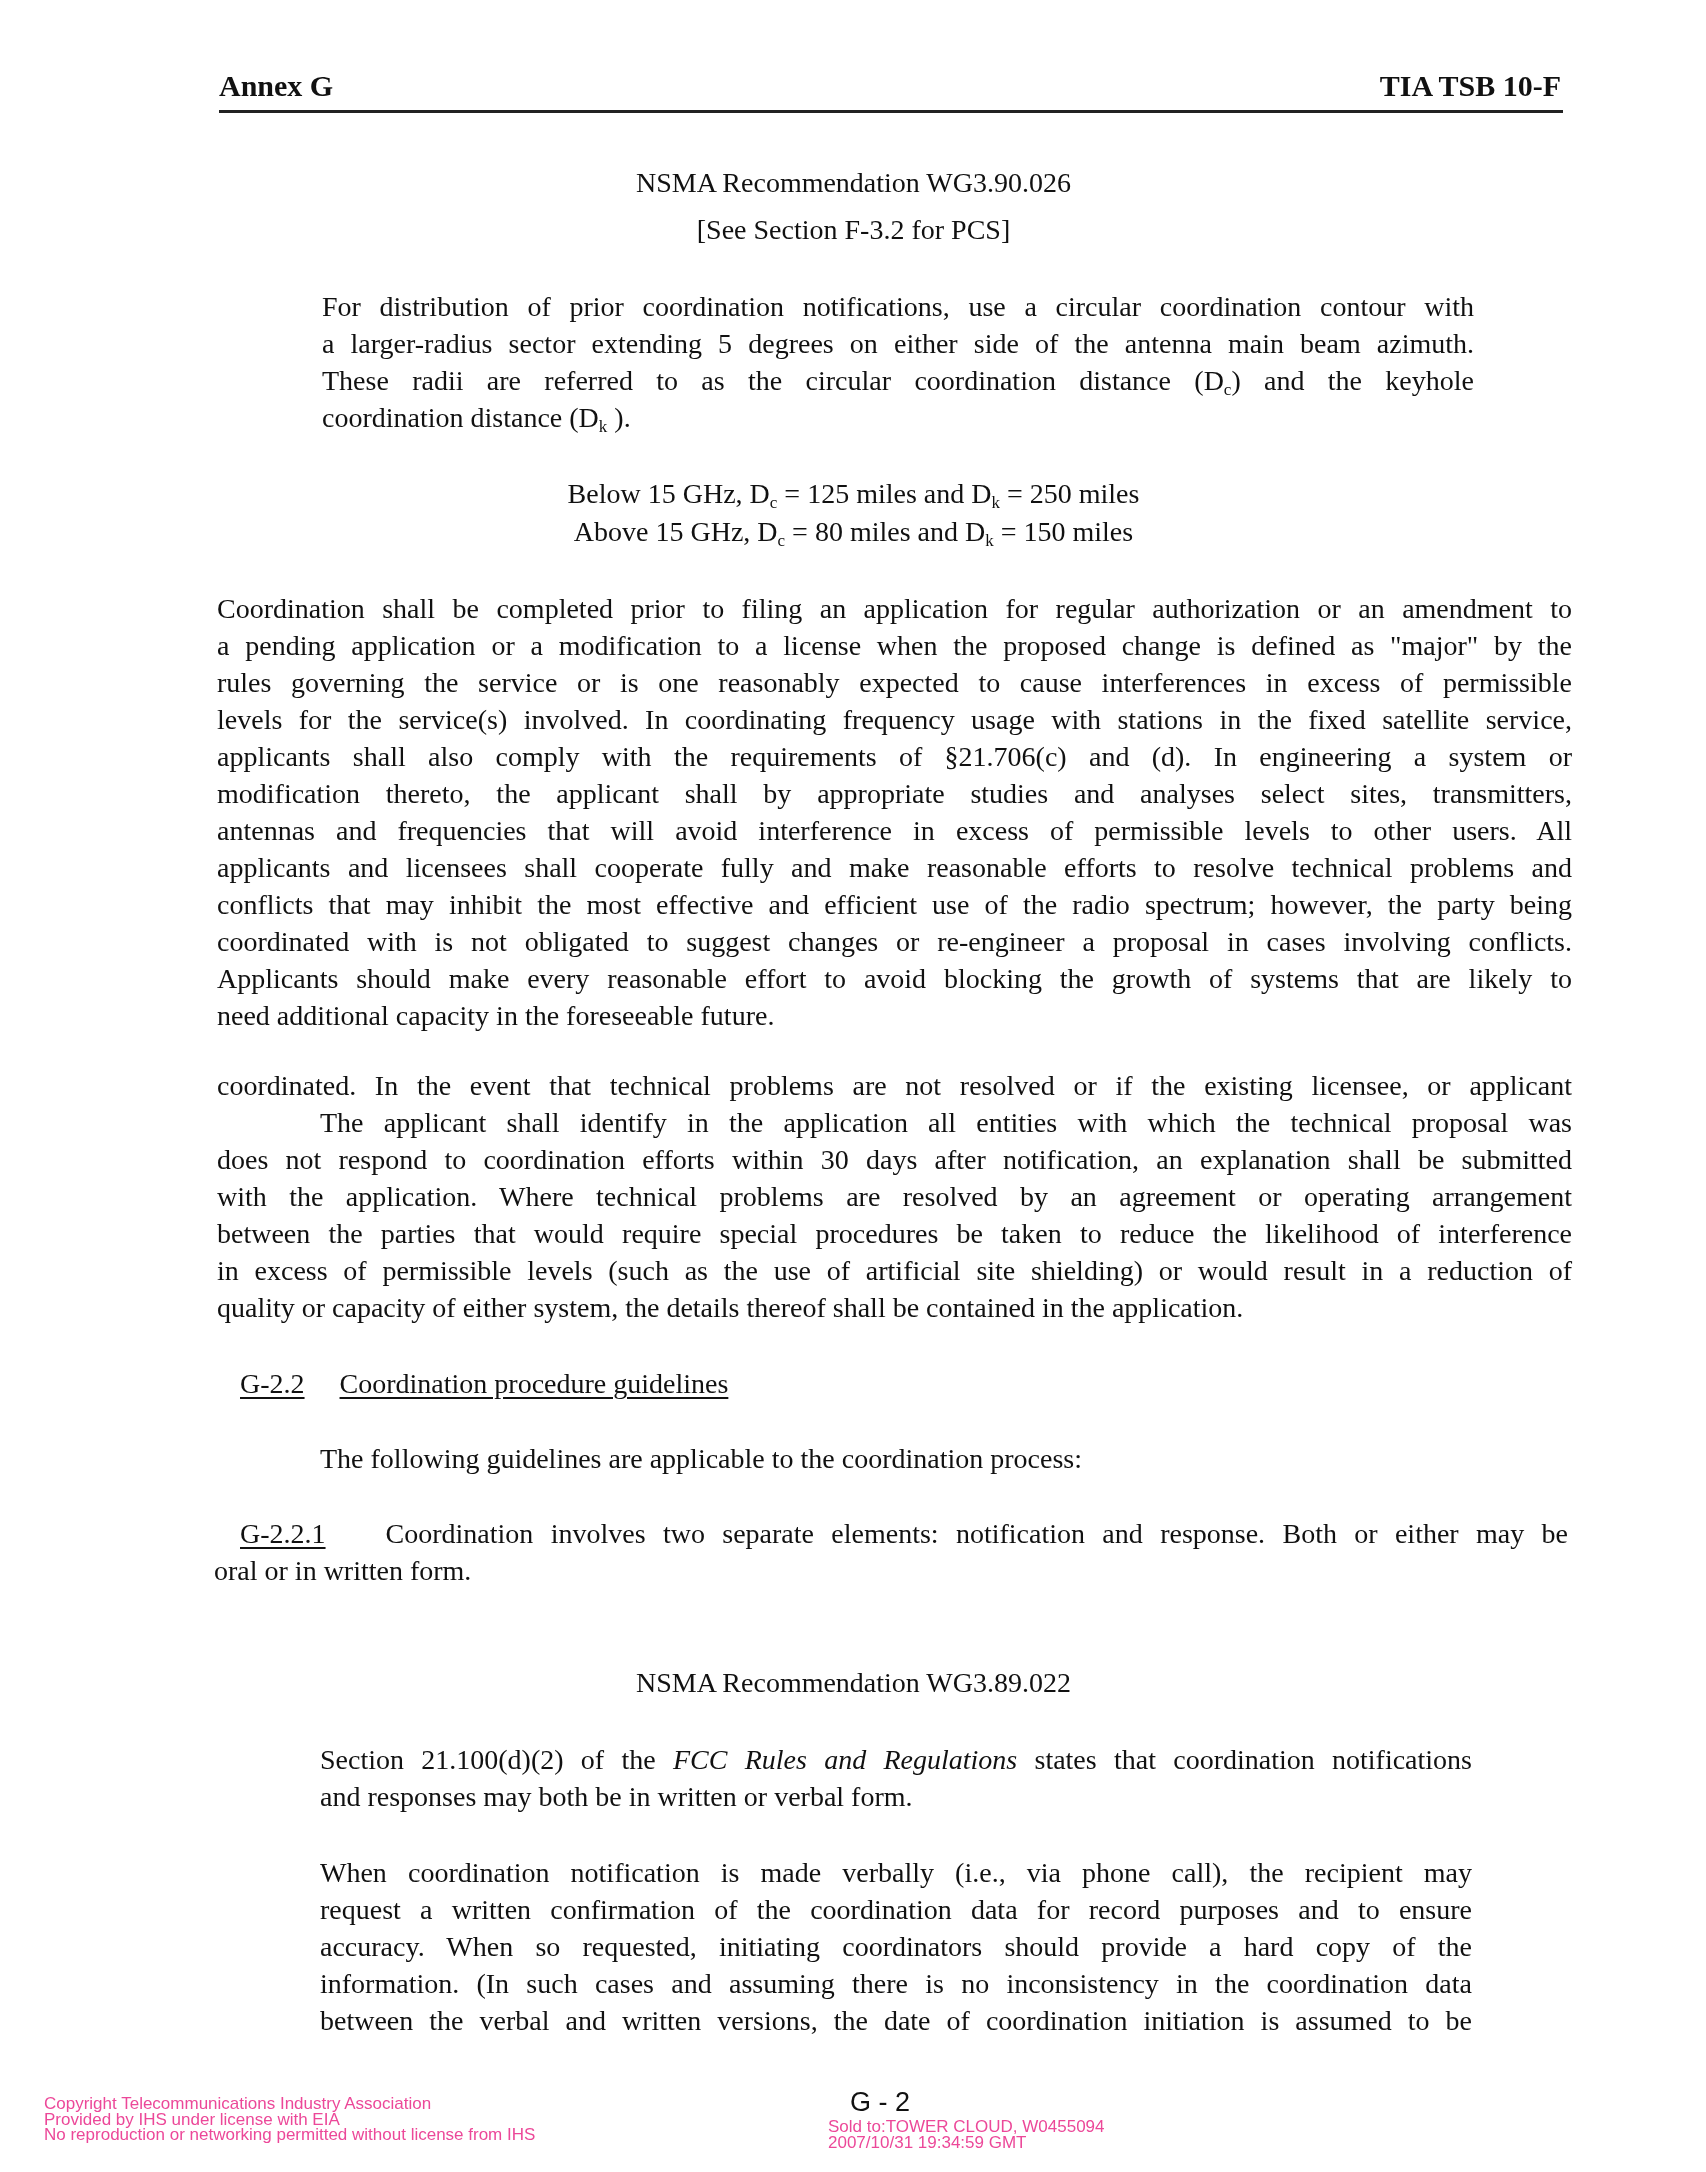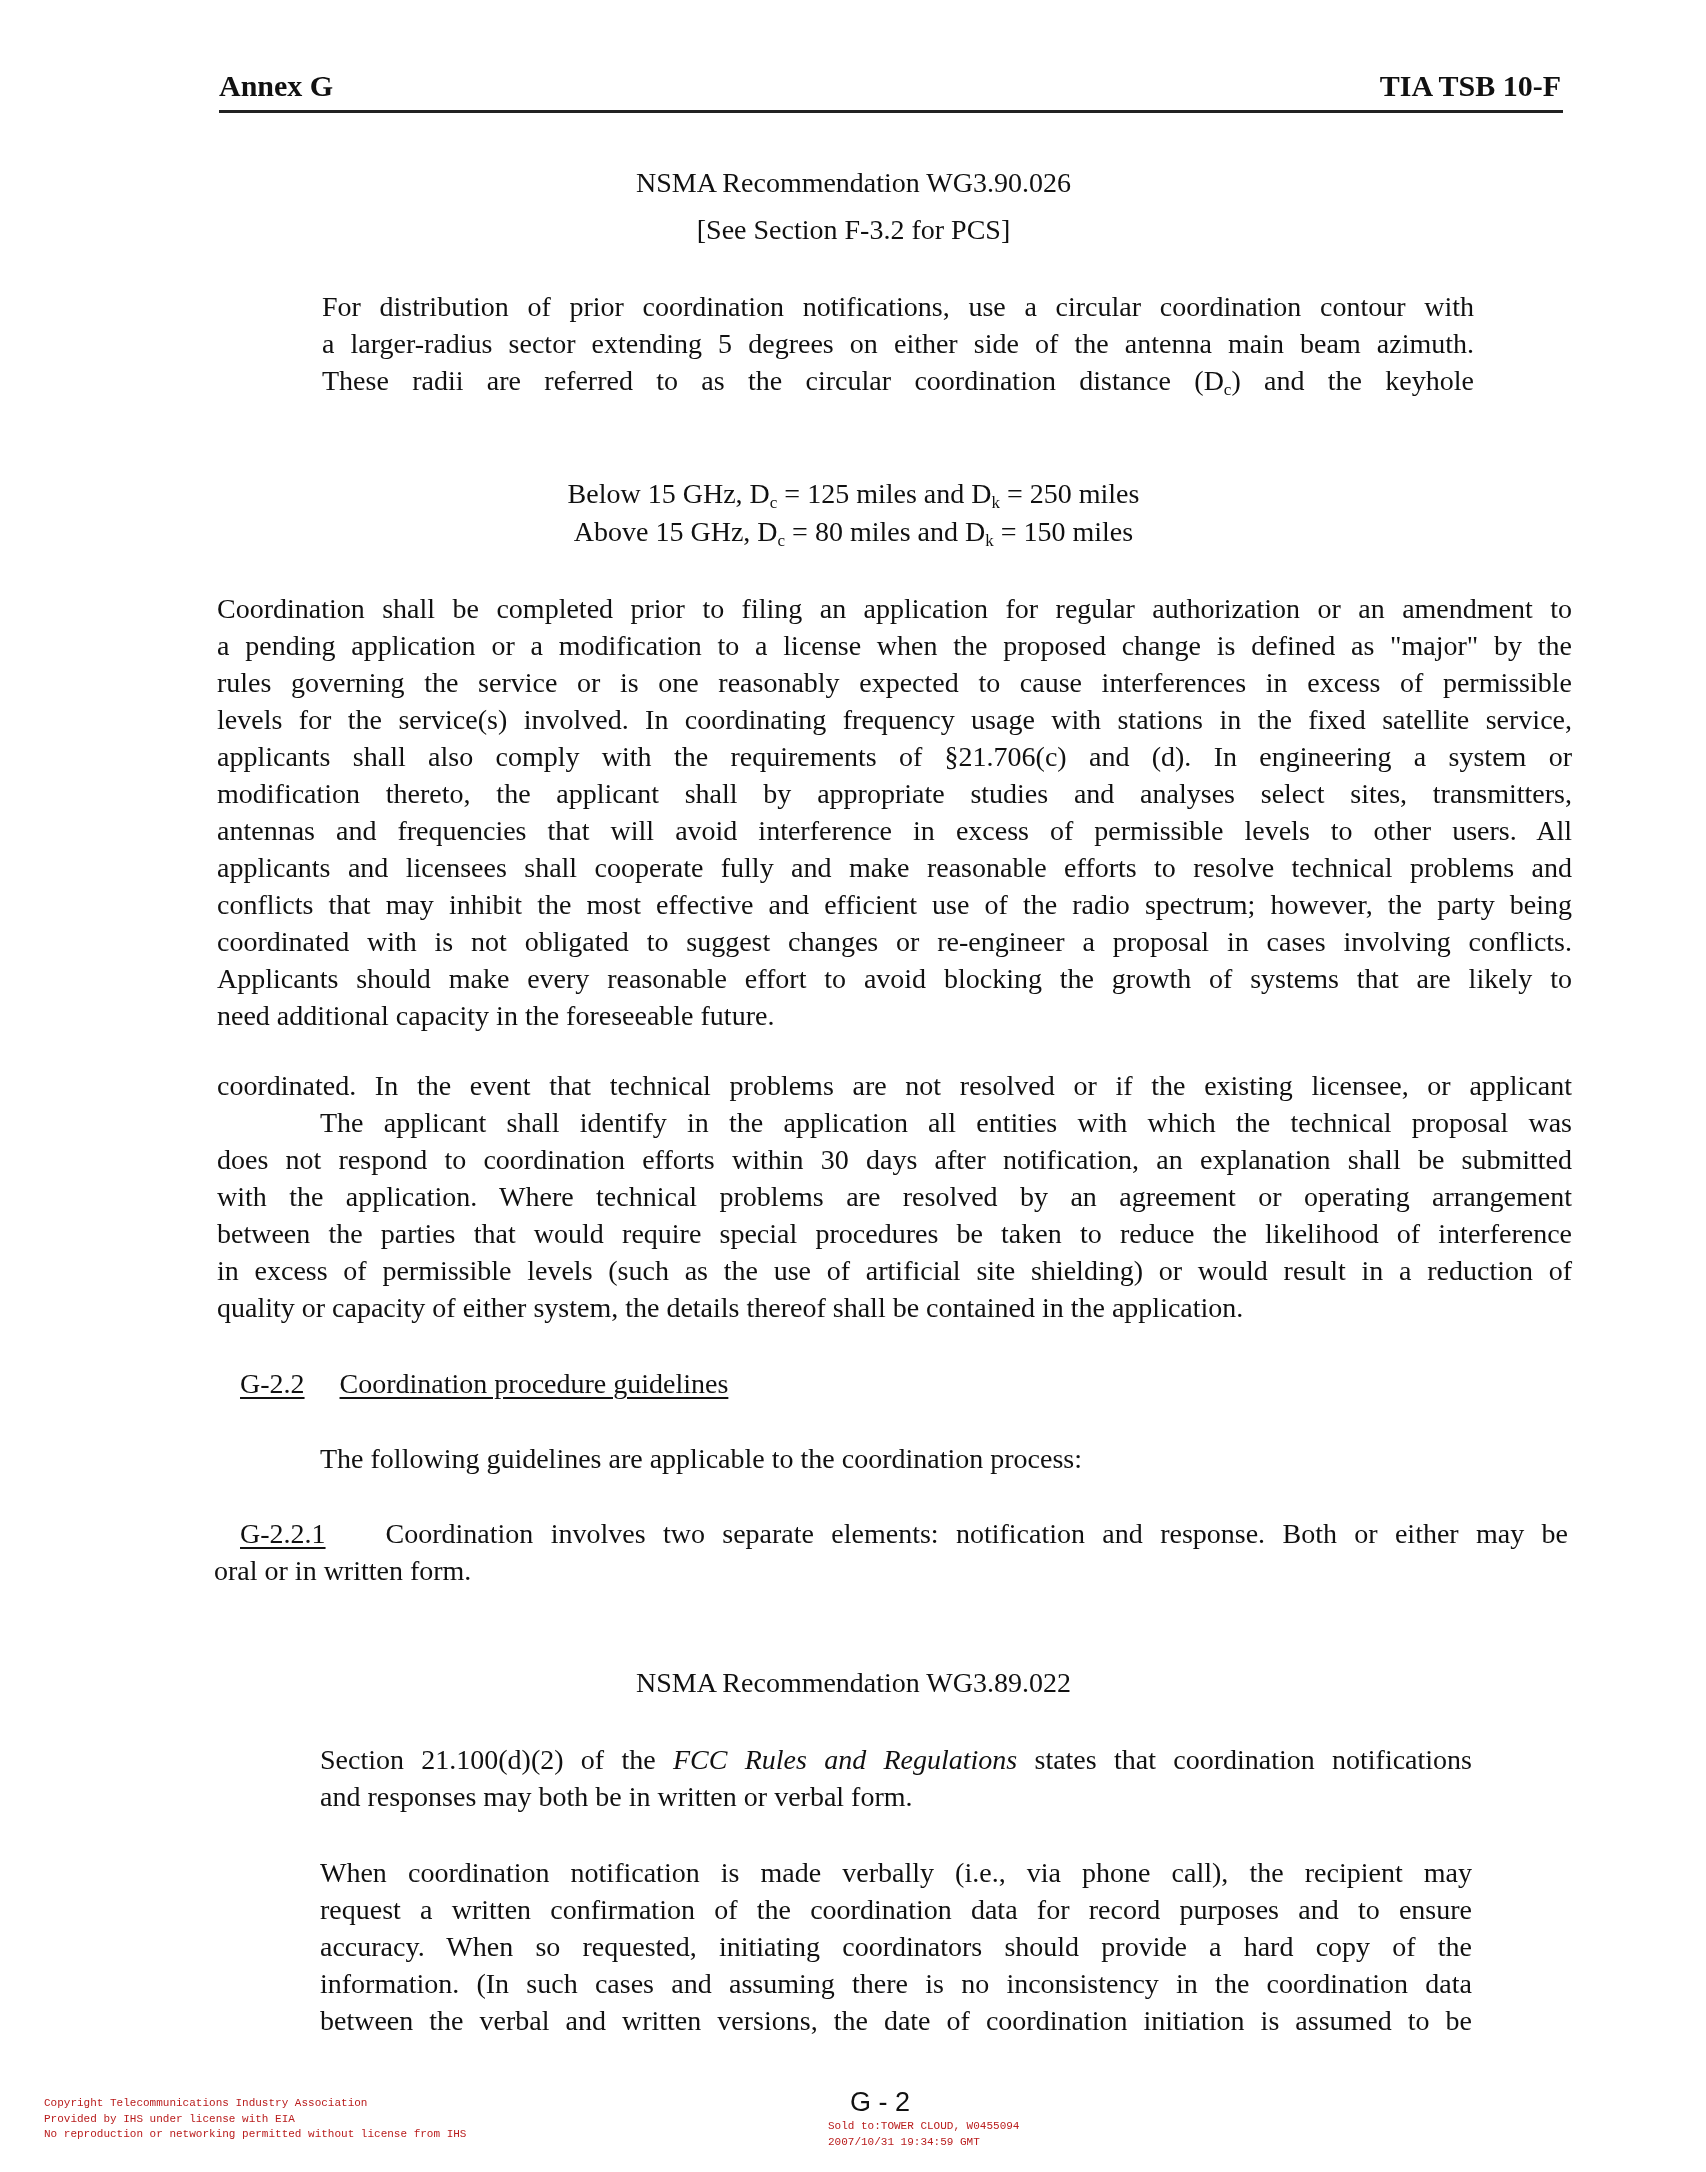--- a/index.html
+++ b/index.html
@@ -11,37 +11,38 @@
   .hdr-right { right:146px; }
   .rule { position:absolute; left:219px; width:1344px; top:110px; height:2.5px; background:#222; }
   .center { position:absolute; left:0; width:1707px; text-align:center; font-size:28px; }
   .line { position:absolute; font-size:28px; white-space:nowrap; }
   .para { position:absolute; font-size:28px; }
   .para .l { display:block; height:37px; line-height:37px; white-space:nowrap; text-align:justify; text-align-last:justify; }
   .para .l.last { text-align-last:left; }
   sub { font-size:17px; vertical-align:-5px; line-height:0; }
   .u { text-decoration:underline; text-decoration-thickness:2px; text-underline-offset:4px;margin-left:26px; }
   .ital { font-style:italic; }
-  .footer-small { position:absolute; font-family:Liberation Mono, monospace; font-size:11px; line-height:15.6px; color:#b91c1c; }
+  .footer-small { position:absolute; font-family:Liberation Sans, sans-serif; font-size:17px; line-height:15.6px; color:#ec4899; }
   .pagenum { position:absolute; font-family:"Liberation Sans","DejaVu Sans",sans-serif; font-size:27px; top:2087px; left:850px; }
 </style>
 </head>
 <body>
 
 <div class="abs hdr hdr-left">Annex G</div>
 <div class="abs hdr hdr-right">TIA TSB 10-F</div>
 <div class="rule"></div>
 
 <div class="center" style="top:167px;">NSMA Recommendation WG3.90.026</div>
 <div class="center" style="top:214px;">[See Section F-3.2 for PCS]</div>
 
 <div class="para" style="left:322px; top:288px; width:1152px;">
   <span class="l">For distribution of prior coordination notifications, use a circular coordination contour with</span>
   <span class="l">a larger-radius sector extending 5 degrees on either side of the antenna main beam azimuth.</span>
   <span class="l"><span>These radii are referred to as the circular coordination distance (D</span><sub>c</sub><span>) and the keyhole</span></span>
+  <span class="l last"><span>coordination distance (D</span><sub>k</sub><span> ).</span></span>
 </div>
 
 <div class="center" style="top:478px;">
   <span>Below 15 GHz, D</span><sub>c</sub><span> = 125 miles and D</span><sub>k</sub><span> = 250 miles</span>
 </div>
 <div class="center" style="top:516px;">
   <span>Above 15 GHz, D</span><sub>c</sub><span> = 80 miles and D</span><sub>k</sub><span> = 150 miles</span>
 </div>
 
 <div class="para" style="left:217px; top:590px; width:1355px;">

